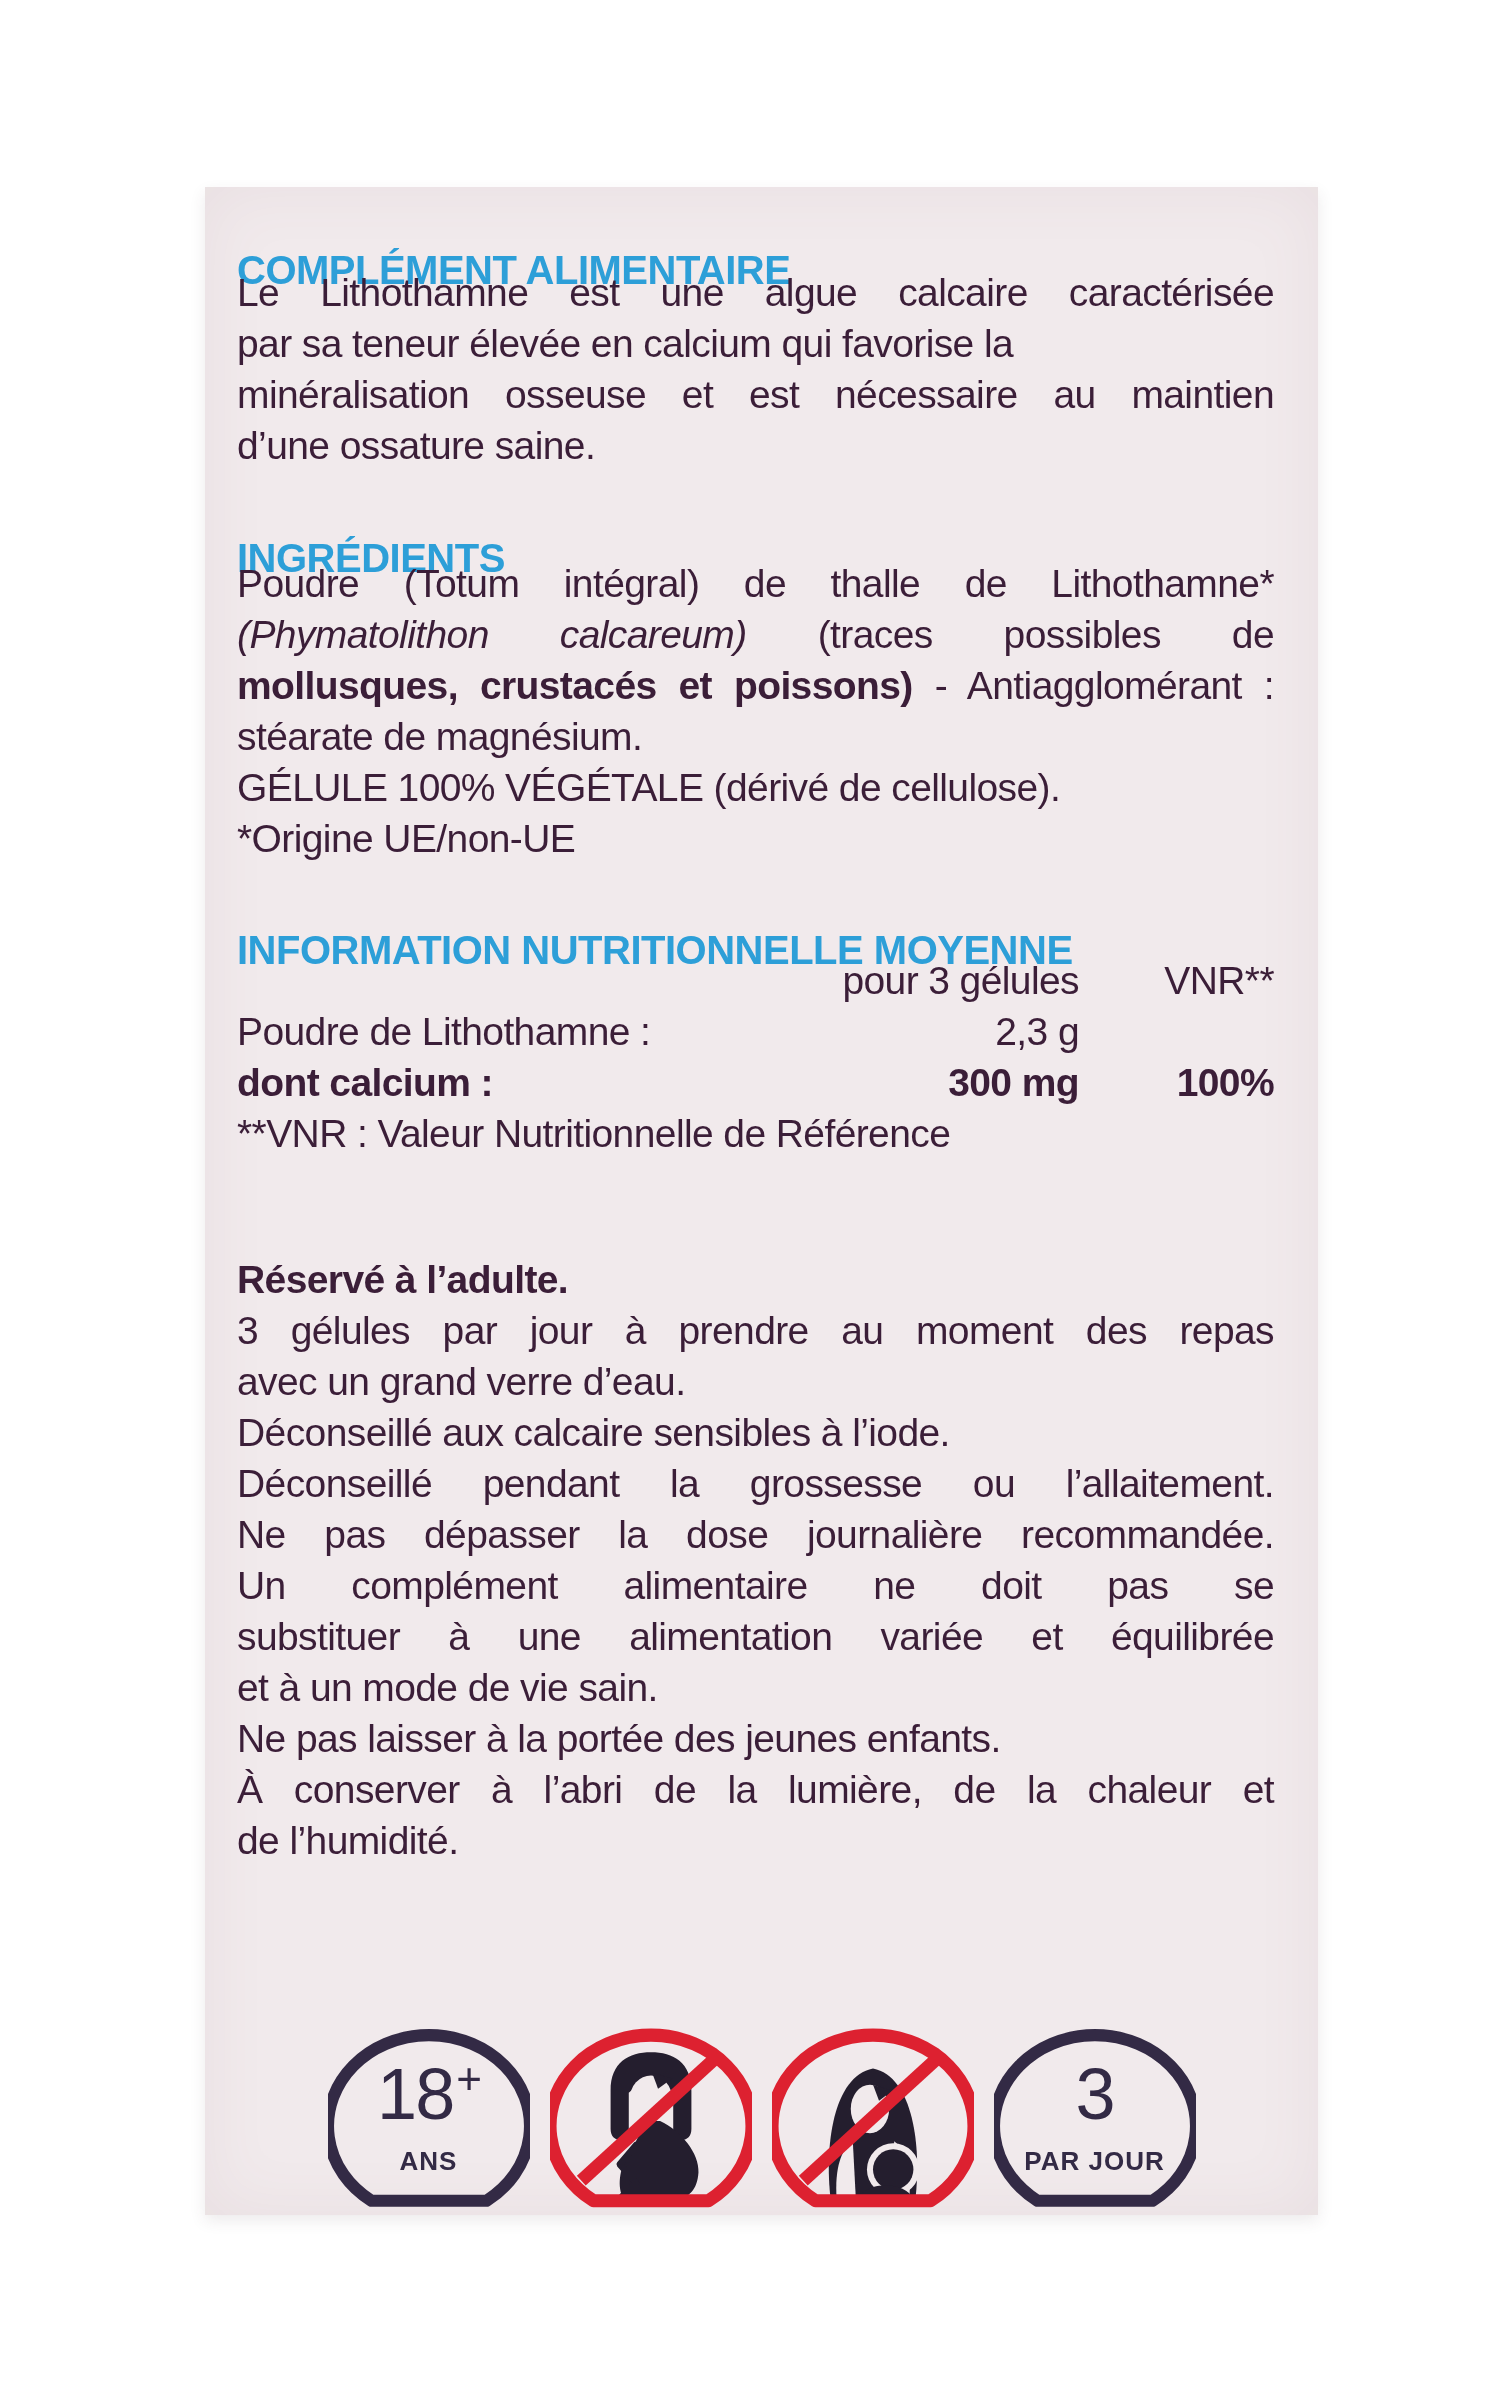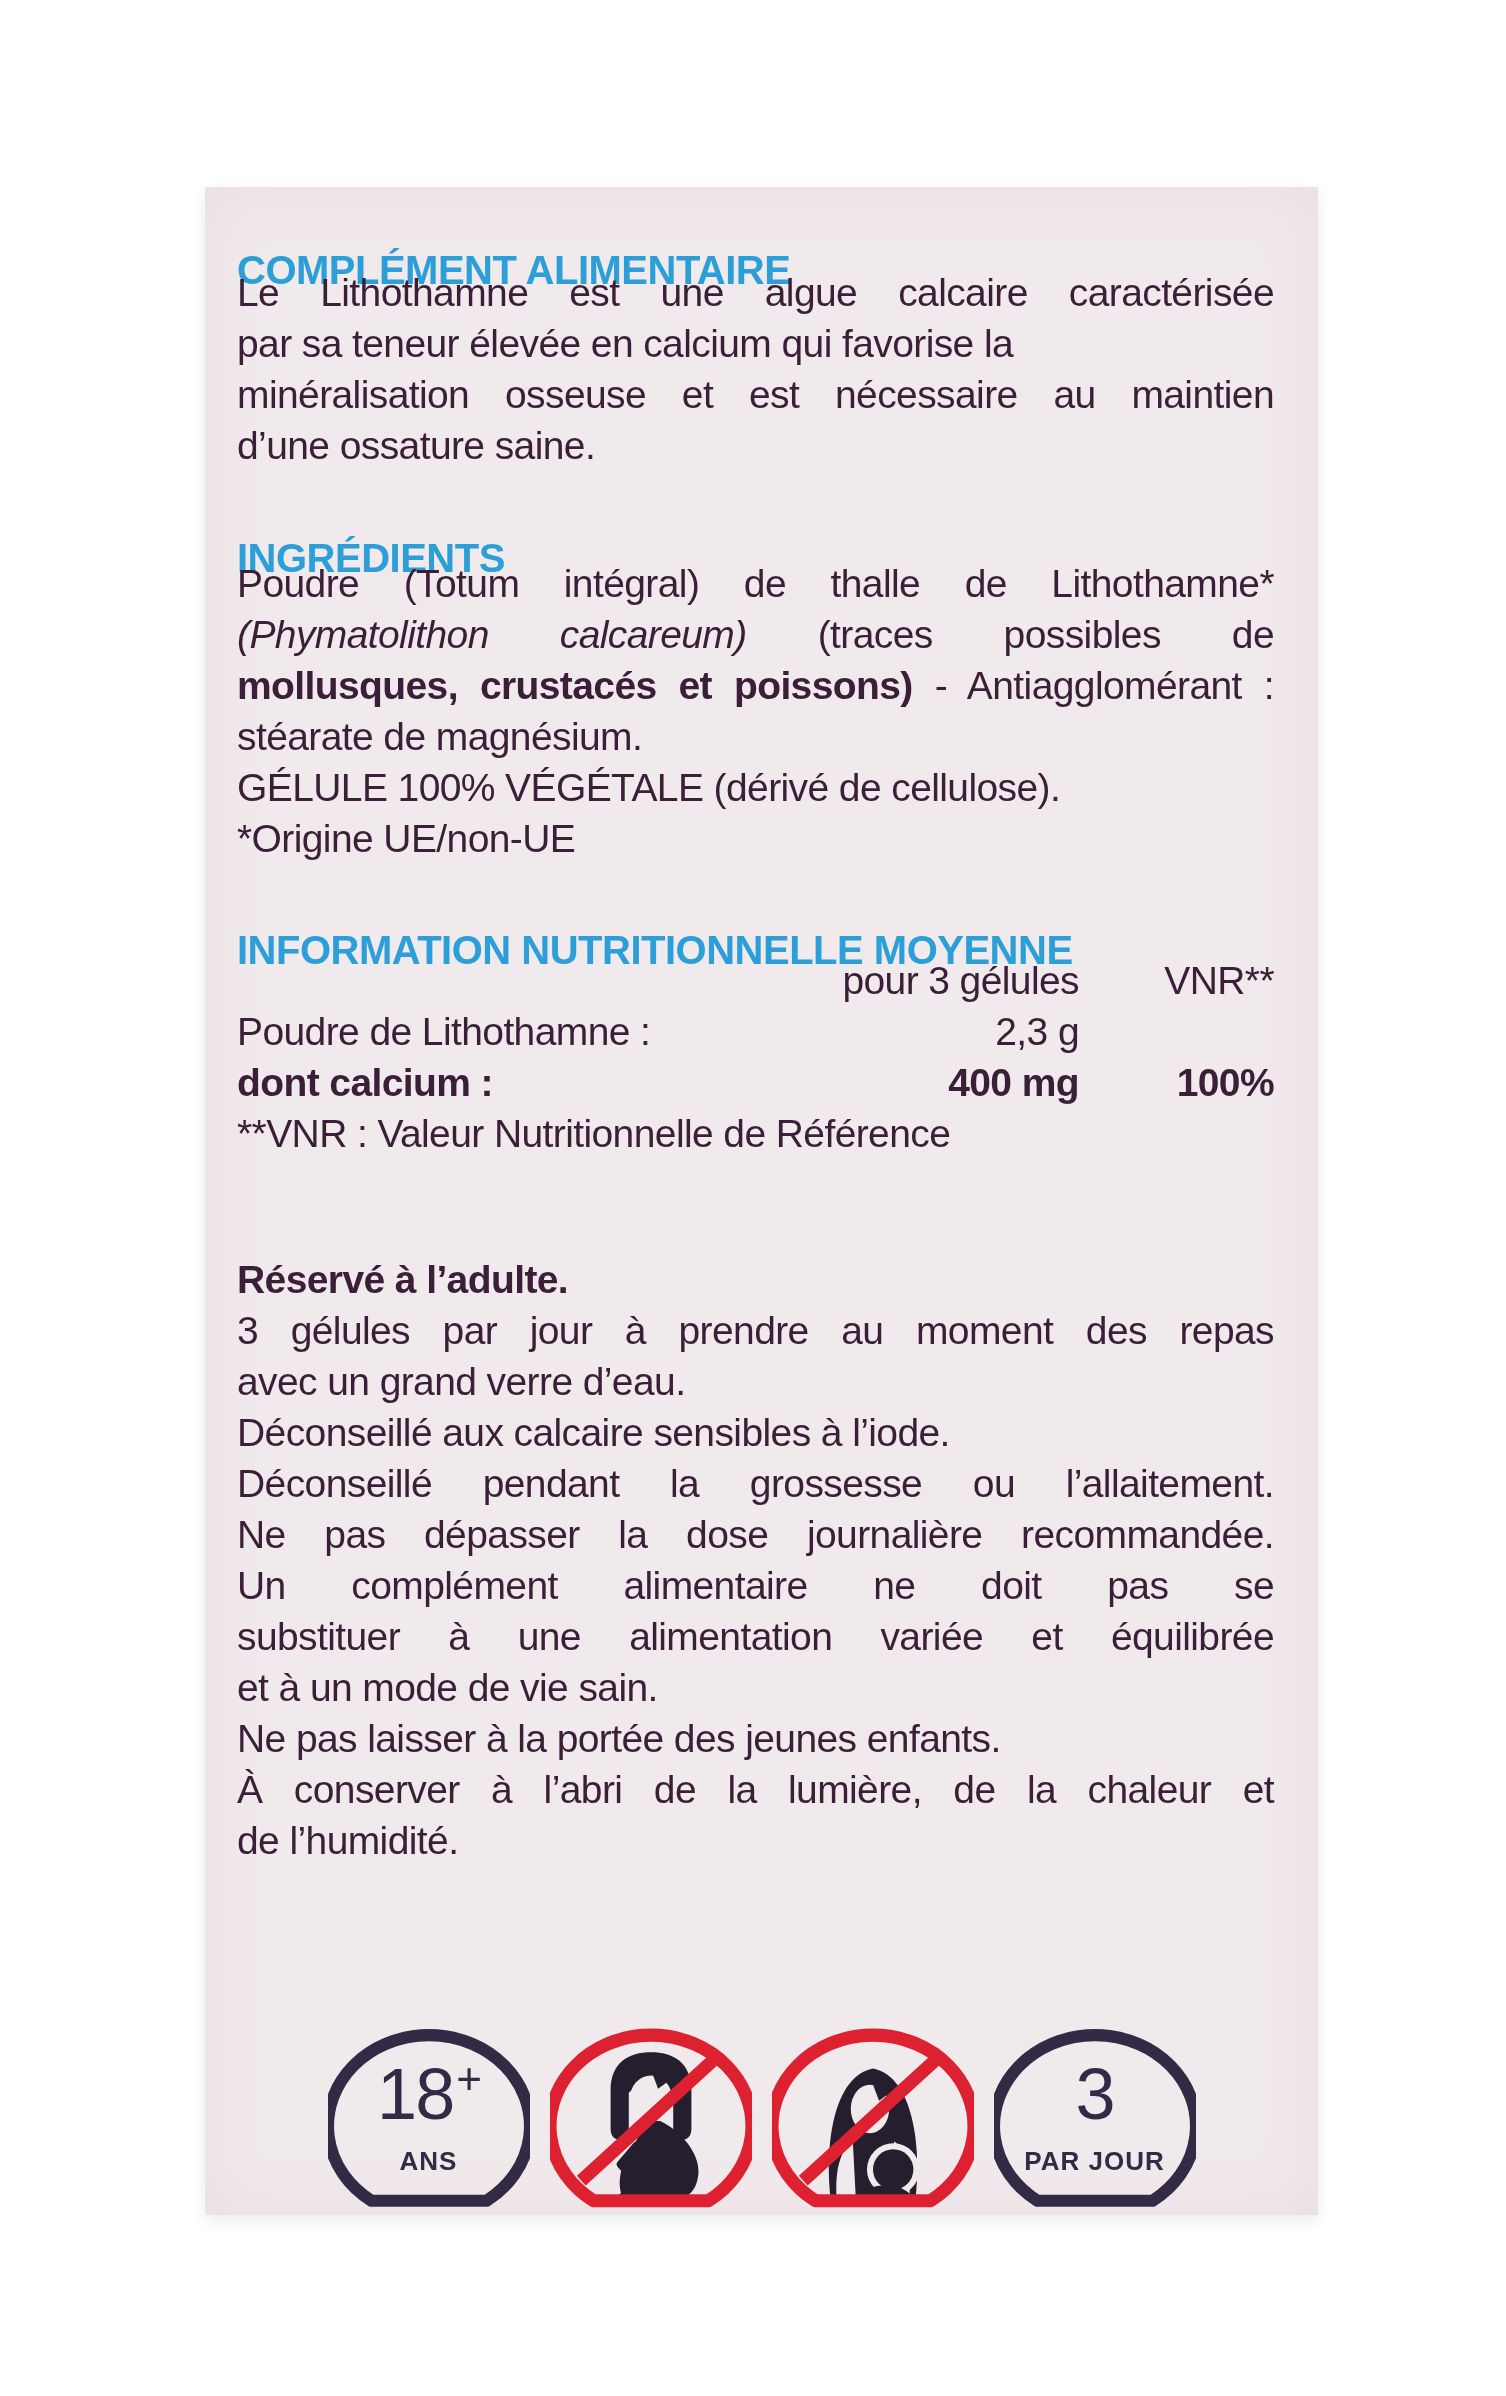--- a/index.html
+++ b/index.html
@@ -75,21 +75,21 @@
     </div>
 
   <h2 class="h" id="h3">INFORMATION NUTRITIONNELLE MOYENNE</h2>
   <div class="blk" id="tbl">
     <div class="trow">
       <span class="tamount">pour 3 gélules</span>
       <span class="tvnr">VNR**</span>
     </div>
     <div>
         <div class="trow"><span class="tlabel">Poudre de Lithothamne :</span><span class="tamount">2,3 g</span><span class="tvnr"></span></div>
-        <div class="trow b"><span class="tlabel">dont calcium :</span><span class="tamount">400 mg</span><span class="tvnr">100%</span></div>
+        <div class="trow b"><span class="tlabel">dont calcium :</span><span class="tamount">300 mg</span><span class="tvnr">100%</span></div>
       </div>
     <div class="trow">**VNR : Valeur Nutritionnelle de Référence</div>
   </div>
 
   <div class="blk" id="p3">
       <div class="ln"><span class="b">Réservé à l’adulte.</span></div>
       <div class="ln j"><span>3 gélules par jour à prendre au moment des repas</span></div>
       <div class="ln"><span>avec un grand verre d’eau.</span></div>
       <div class="ln"><span>Déconseillé aux calcaire sensibles à l’iode.</span></div>
       <div class="ln j"><span>Déconseillé pendant la grossesse ou l’allaitement.</span></div>

